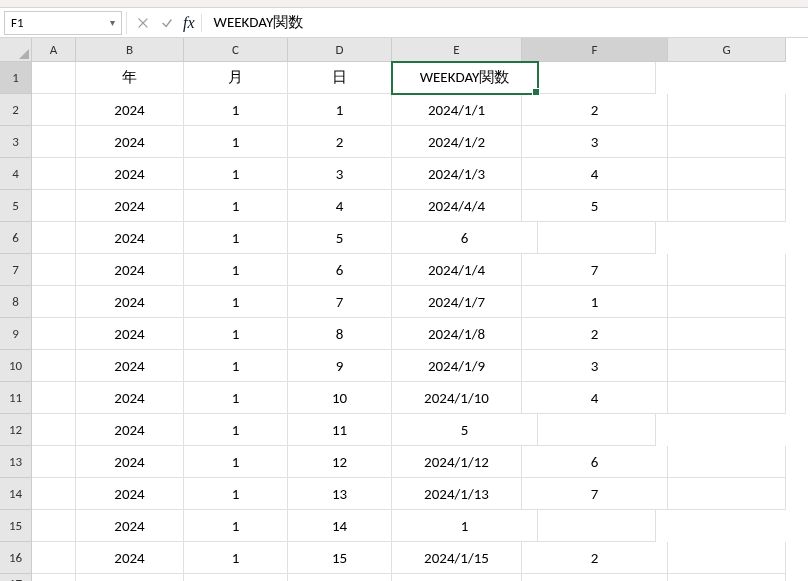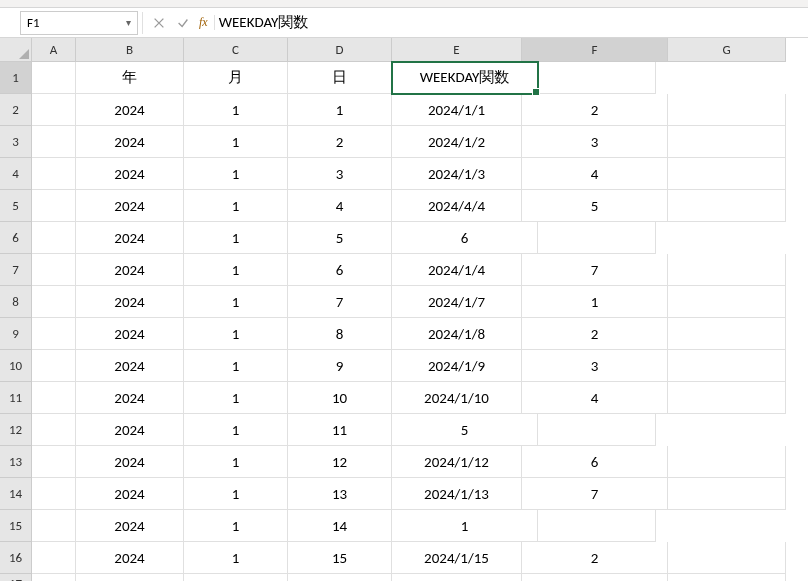--- a/index.html
+++ b/index.html
@@ -17,21 +17,21 @@
     height: 8px;
     background: #f3f2f1;
     border-bottom: 1px solid #d6d6d6;
   }
   .formula-bar {
     display: flex;
     align-items: center;
     background: #ffffff;
     border-bottom: 1px solid #d6d6d6;
     height: 30px;
-    padding: 2px 20px;
+    padding: 2px 4px;
   }
   .name-box {
     width: 118px;
     height: 24px;
     border: 1px solid #cccccc;
     background: #ffffff;
     display: flex;
     align-items: center;
     padding: 0 6px;
     justify-content: space-between;
@@ -53,25 +53,25 @@
     display: flex;
     align-items: center;
     justify-content: center;
     color: #888;
     font-size: 14px;
   }
   .fb-btn svg { width: 14px; height: 14px; }
   .fx-label {
     font-style: italic;
     font-family: "Times New Roman", serif;
-    font-size: 12px;
-    color: #a16207;
+    font-size: 16px;
+    color: #0f172a;
     padding: 0 6px 0 4px;
     border-right: 1px solid #e0e0e0;
-    margin-right: 0;
+    margin-right: 8px;
   }
   .formula-input {
     flex: 1;
     font-size: 15px;
     color: #000;
     padding-left: 4px;
   }
   .corner {
     width: 32px;
     height: 24px;

